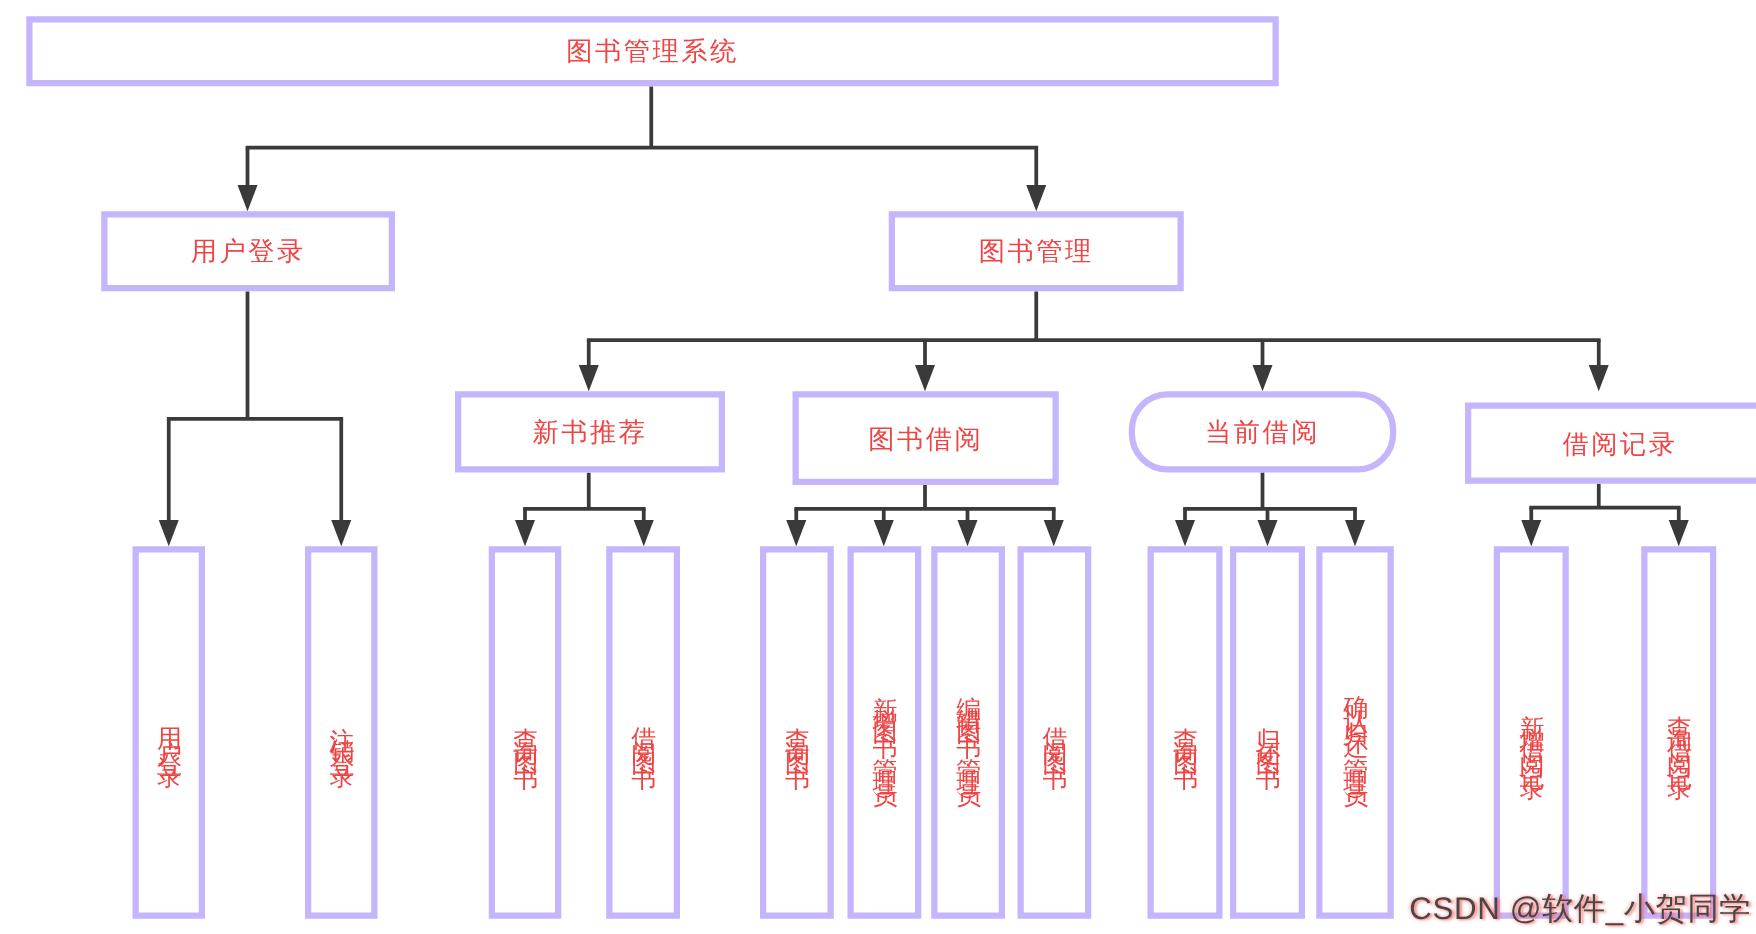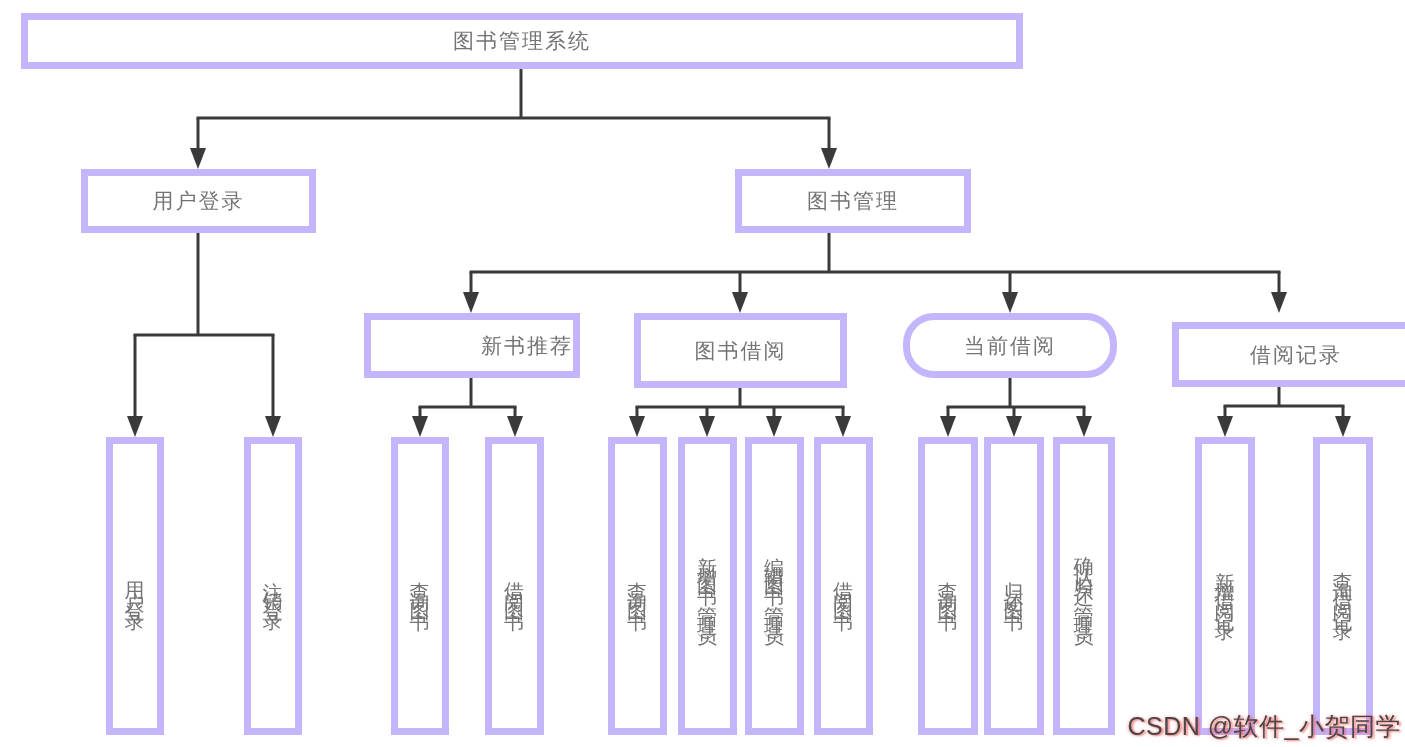--- a/index.html
+++ b/index.html
@@ -6,26 +6,26 @@
   #stage{
     position:relative;
     width:1405px;height:747px;
     background:#ffffff;
     font-family:"Liberation Sans","DejaVu Sans",sans-serif;
     overflow:hidden;
   }
   .box{
     position:absolute;
     box-sizing:border-box;
-    border:7px solid #c4b5fd;
+    border:5px solid #c4b5fd;
     background:#ffffff;
     display:flex;
     align-items:center;
     justify-content:center;
-    color:#737373;
+    color:#ef4444;
   }
   .h-label{
     font-size:21px;
     letter-spacing:2px;
     white-space:nowrap;
   }
   .leaf{
     top:437px;height:298px;
   }
   .v-label{
@@ -46,22 +46,22 @@
     font-size:25px;
     letter-spacing:0.5px;
     color:#474747;
     text-shadow:2px 1px 2px rgba(252,96,96,0.75), -1px 0 3px rgba(252,96,96,0.45);
     white-space:nowrap;
   }
 
   
   #n-root          {left:21px;  top:13px;  width:1002px; height:56px;}
   #n-user-login    {left:81px;  top:169px; width:235px;  height:64px;}
-  #n-book-mgmt     {left:711px; top:169px; width:236px;  height:64px;margin-left:24px;}
-  #n-new-book      {left:364px; top:313px; width:216px;  height:65px;justify-content:flex-end;}
+  #n-book-mgmt     {left:711px; top:169px; width:236px;  height:64px;}
+  #n-new-book      {left:364px; top:313px; width:216px;  height:65px;}
   #n-book-borrow   {left:634px; top:313px; width:213px;  height:75px;}
   #n-cur-borrow    {left:903px; top:313px; width:214px;  height:65px;border-radius:31px;}
   #n-borrow-record {left:1172px;top:322px; width:248px;  height:65px;}
 
   #l-a1{left:106px; width:58px;}
   #l-a2{left:244px; width:58px;}
   #l-b1{left:391px; width:58px;}
   #l-b2{left:485px; width:59px;}
   #l-c1{left:608px; width:59px;}
   #l-c2{left:678px; width:59px;}

